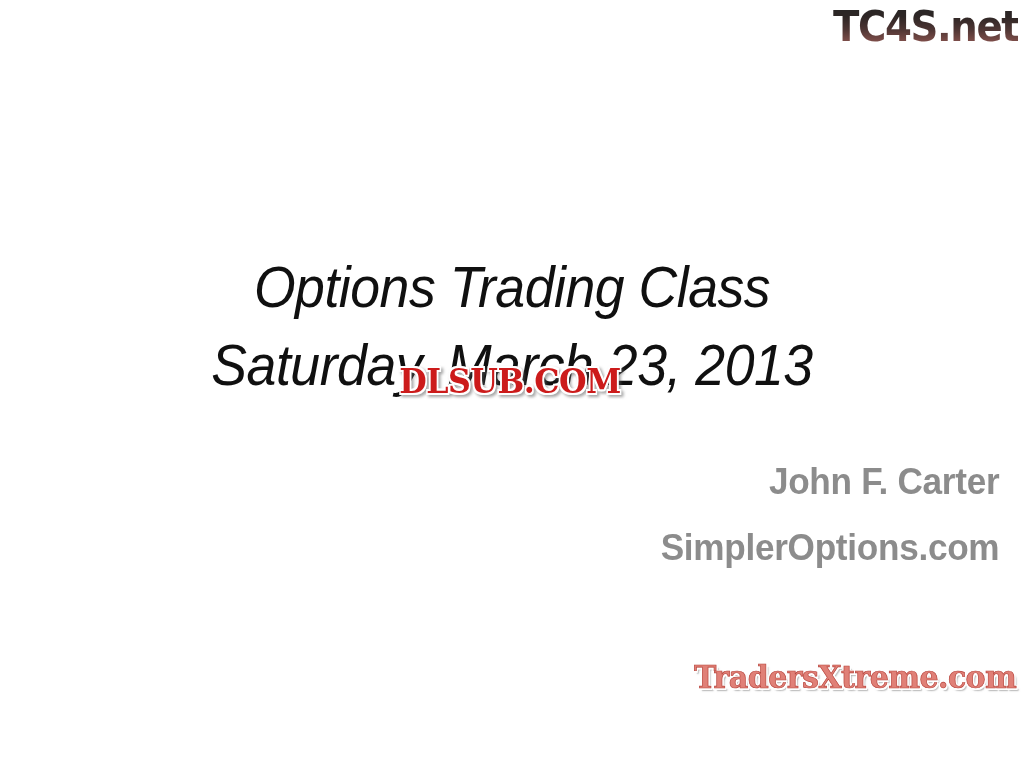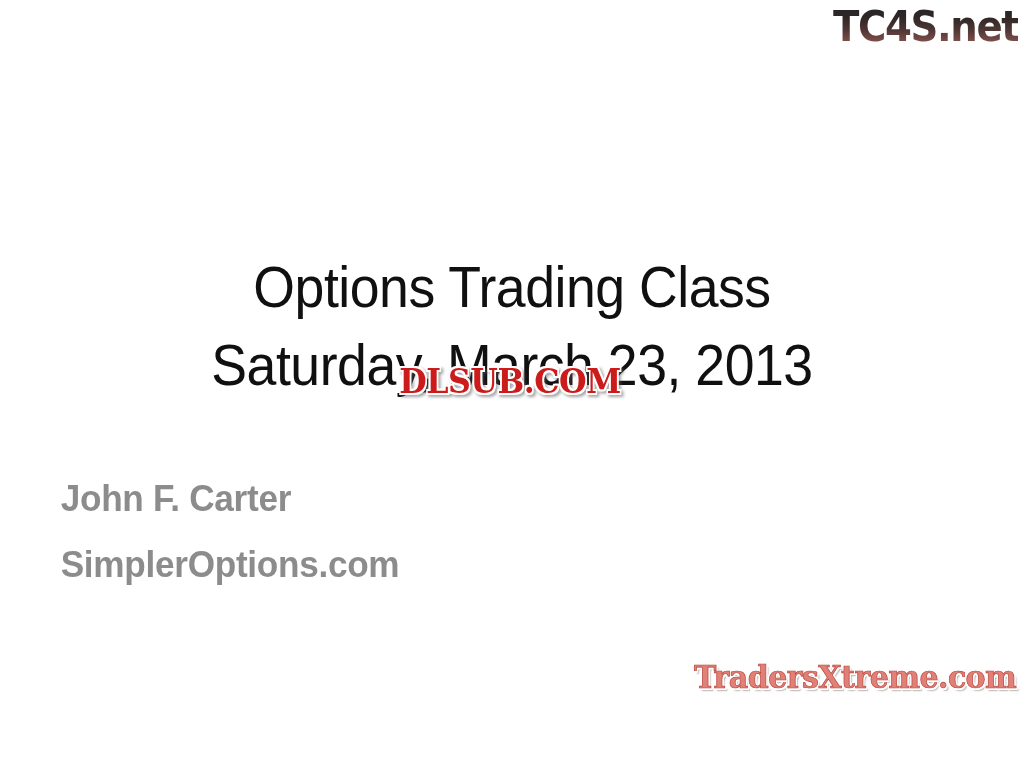--- a/index.html
+++ b/index.html
@@ -46,20 +46,21 @@
             drop-shadow(1px 1px 1px rgba(255,255,255,0.8));
   }
 
   
   .title-block {
     position: absolute;
     left: 0;
     right: 0;
     top: 248px;
     text-align: center;
+    font-style: italic;
   }
 
   .title-line {
     display: block;
     font-family: "Liberation Sans", "DejaVu Sans", sans-serif;
     font-weight: 400;
     font-size: 57px;
     line-height: 78px;
     color: #101010;
     letter-spacing: -0.5px;
@@ -98,22 +99,22 @@
        1.6px  0    0 #ffffff,
        0   -1.6px  0 #ffffff,
        0    1.6px  0 #ffffff;
   }
 
   
   .subtitle-block {
     position: absolute;
     left: 0;
     right: 0;
-    top: 466px;
-    text-align: left;
+    top: 449px;
+    text-align: right;
     padding-left: 36px;
   }
 
   .subtitle-line {
     display: block;
     font-family: "Liberation Sans", "DejaVu Sans", sans-serif;
     font-weight: bold;
     font-size: 37px;
     line-height: 66px;
     color: #8c8c8c;

